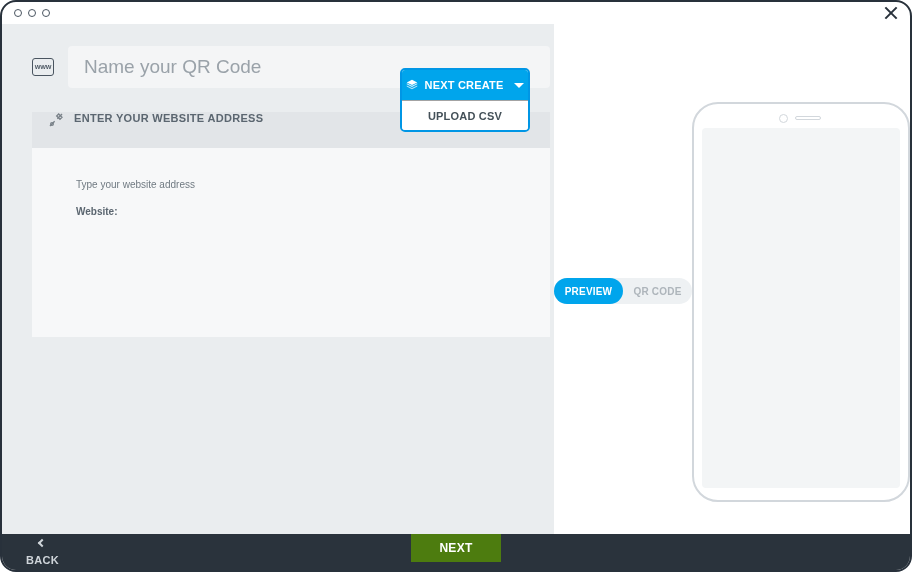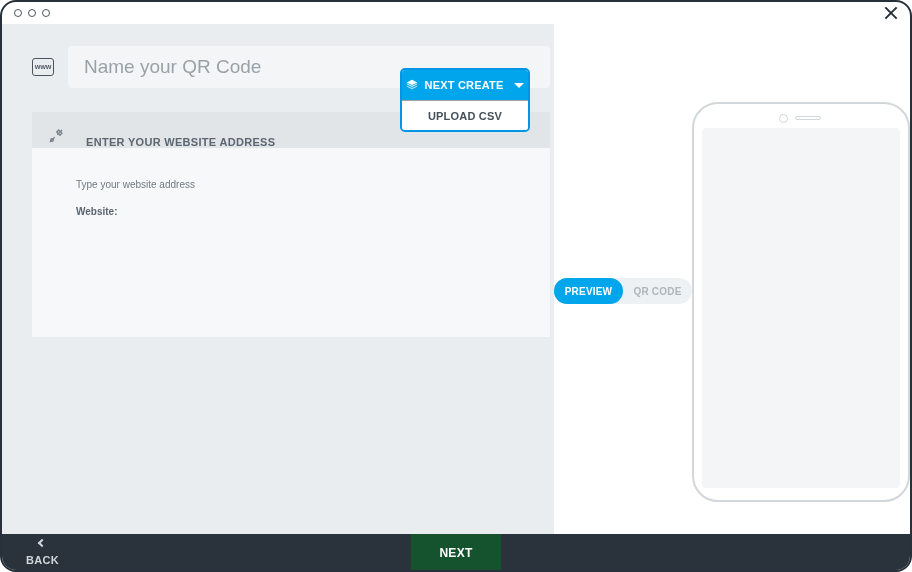--- a/index.html
+++ b/index.html
@@ -123,22 +123,22 @@
       color: #445058;
       cursor: pointer;
       border-top: 1px solid #a3a3a3;
       letter-spacing: 0.2px;
     }
     .section-header {
       width: 518px;
       background: #e2e5e8;
       height: 36px;
       display: flex;
-      align-items: flex-end;
-      gap: 22px;
+      align-items: flex-start;
+      gap: 10px;
       padding: 0 16px;
       margin-top: 24px;
     }
     .tools-icon { width: 16px; height: 16px; }
     .section-title {
       font-size: 11px;
       font-weight: 700;
       color: #5b6670;
       letter-spacing: 0.3px;
     }
@@ -273,22 +273,22 @@
       border-left: 2px solid #cfd5da;
       border-bottom: 2px solid #cfd5da;
       transform: rotate(45deg);
     }
     .next-btn {
       position: absolute;
       left: 50%;
       transform: translateX(-50%);
       top: 0;
       width: 90px;
-      height: 38px;
-      background: #14532d;
+      height: 28px;
+      background: #4d7c0f;
       color: #fff;
       font-size: 12px;
       font-weight: 700;
       display: flex;
       align-items: center;
       justify-content: center;
       cursor: pointer;
       letter-spacing: 0.3px;
     }
   </style>

